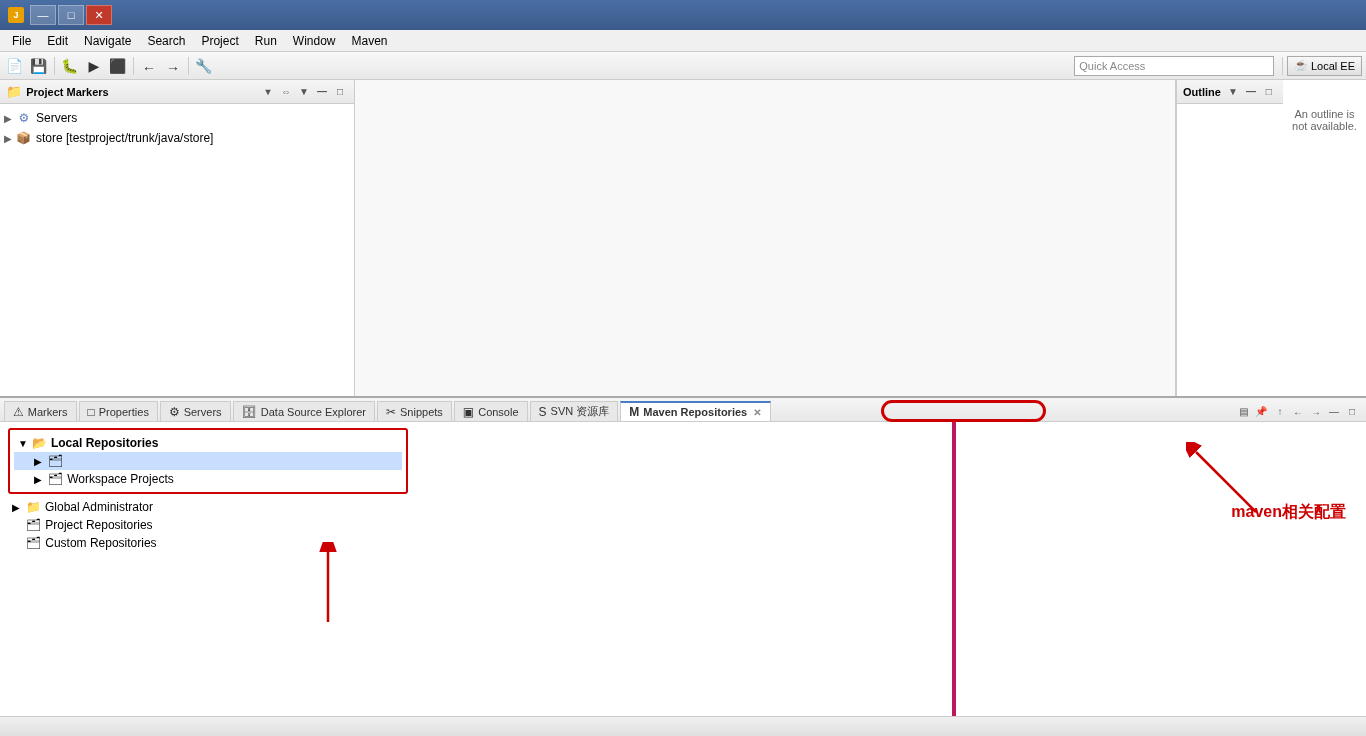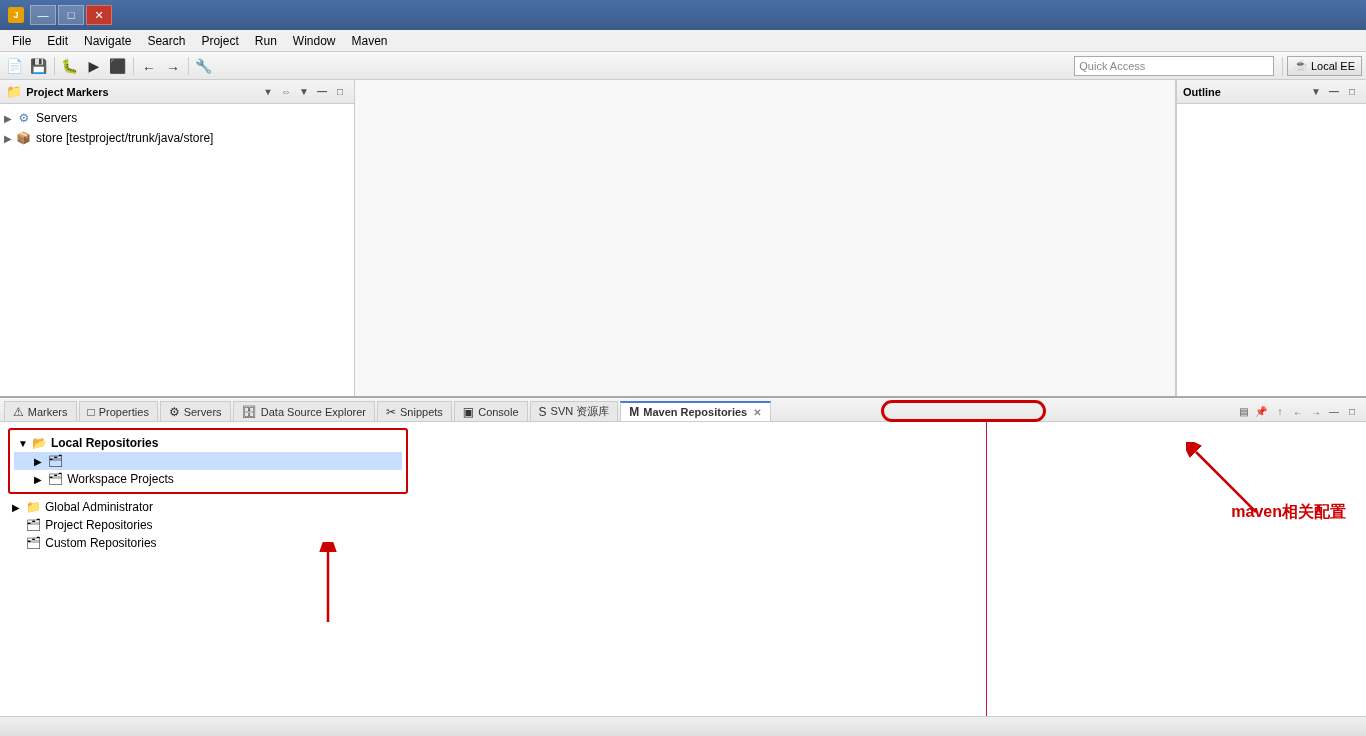--- a/index.html
+++ b/index.html
@@ -172,21 +172,21 @@
       border-right: 1px solid #ccc;
       display: flex;
       flex-direction: column;
     }
 
     
     #right-panel {
       width: 190px;
       background: white;
       display: flex;
-      flex-direction: column;
+      flex-direction: row;
       border-left: 1px solid #ccc;
     }
 
     
     #bottom-section {
       position: absolute;
       bottom: 20px;
       left: 0;
       right: 0;
       height: 320px;
@@ -347,20 +347,25 @@
     </div>
   </div>
 
   <div id="right-panel">
     <div class="panel-header">
       <span class="panel-header-title" style="font-weight:bold;">Outline</span>
       <div class="panel-header-controls">
         <div class="panel-ctrl-btn">▼</div>
         <div class="panel-ctrl-btn">—</div>
         <div class="panel-ctrl-btn">□</div>
+      </div>
+    </div>
+    <div style="padding: 8px; color: #666; font-size:11px;">
+      <div style="text-align:center; margin-top:20px;">
+        <span>An outline is not available.</span>
       </div>
     </div>
   </div>
 </div>
 
 <div id="bottom-section" style="position:absolute; bottom:20px; left:0; right:0; height:320px; background:white; border-top:2px solid #aaa;">
 
   <div class="bottom-tab-bar">
     <div class="bottom-tab">
       <span class="tab-icon">⚠</span>
@@ -464,21 +469,21 @@
                 <polygon points="0 0, 10 3.5, 0 7" fill="#cc0000"></polygon>
               </marker>
             </defs>
             <line x1="30" y1="80" x2="30" y2="10" stroke="#cc0000" stroke-width="2.5" marker-end="url(#arrowhead)"></line>
           </svg>
         </div>
       </div>
 
     </div>
 
-    <div style="width:380px; position:relative; border-left:1px solid #be185d;">
+    <div style="width:414px; position:relative; border-left:4px solid #be185d;">
 
       <div style="position:absolute; right:20px; top:80px; color:#cc0000; font-size:16px; font-weight:bold;">
         <span>maven相关配置</span>
       </div>
 
       <svg style="position:absolute; right:100px; top:20px; pointer-events:none;" width="80" height="80">
         <defs>
           <marker id="arrowhead2" markerWidth="10" markerHeight="7" refX="0" refY="3.5" orient="auto">
             <polygon points="0 0, 10 3.5, 0 7" fill="#cc0000"></polygon>
           </marker>

